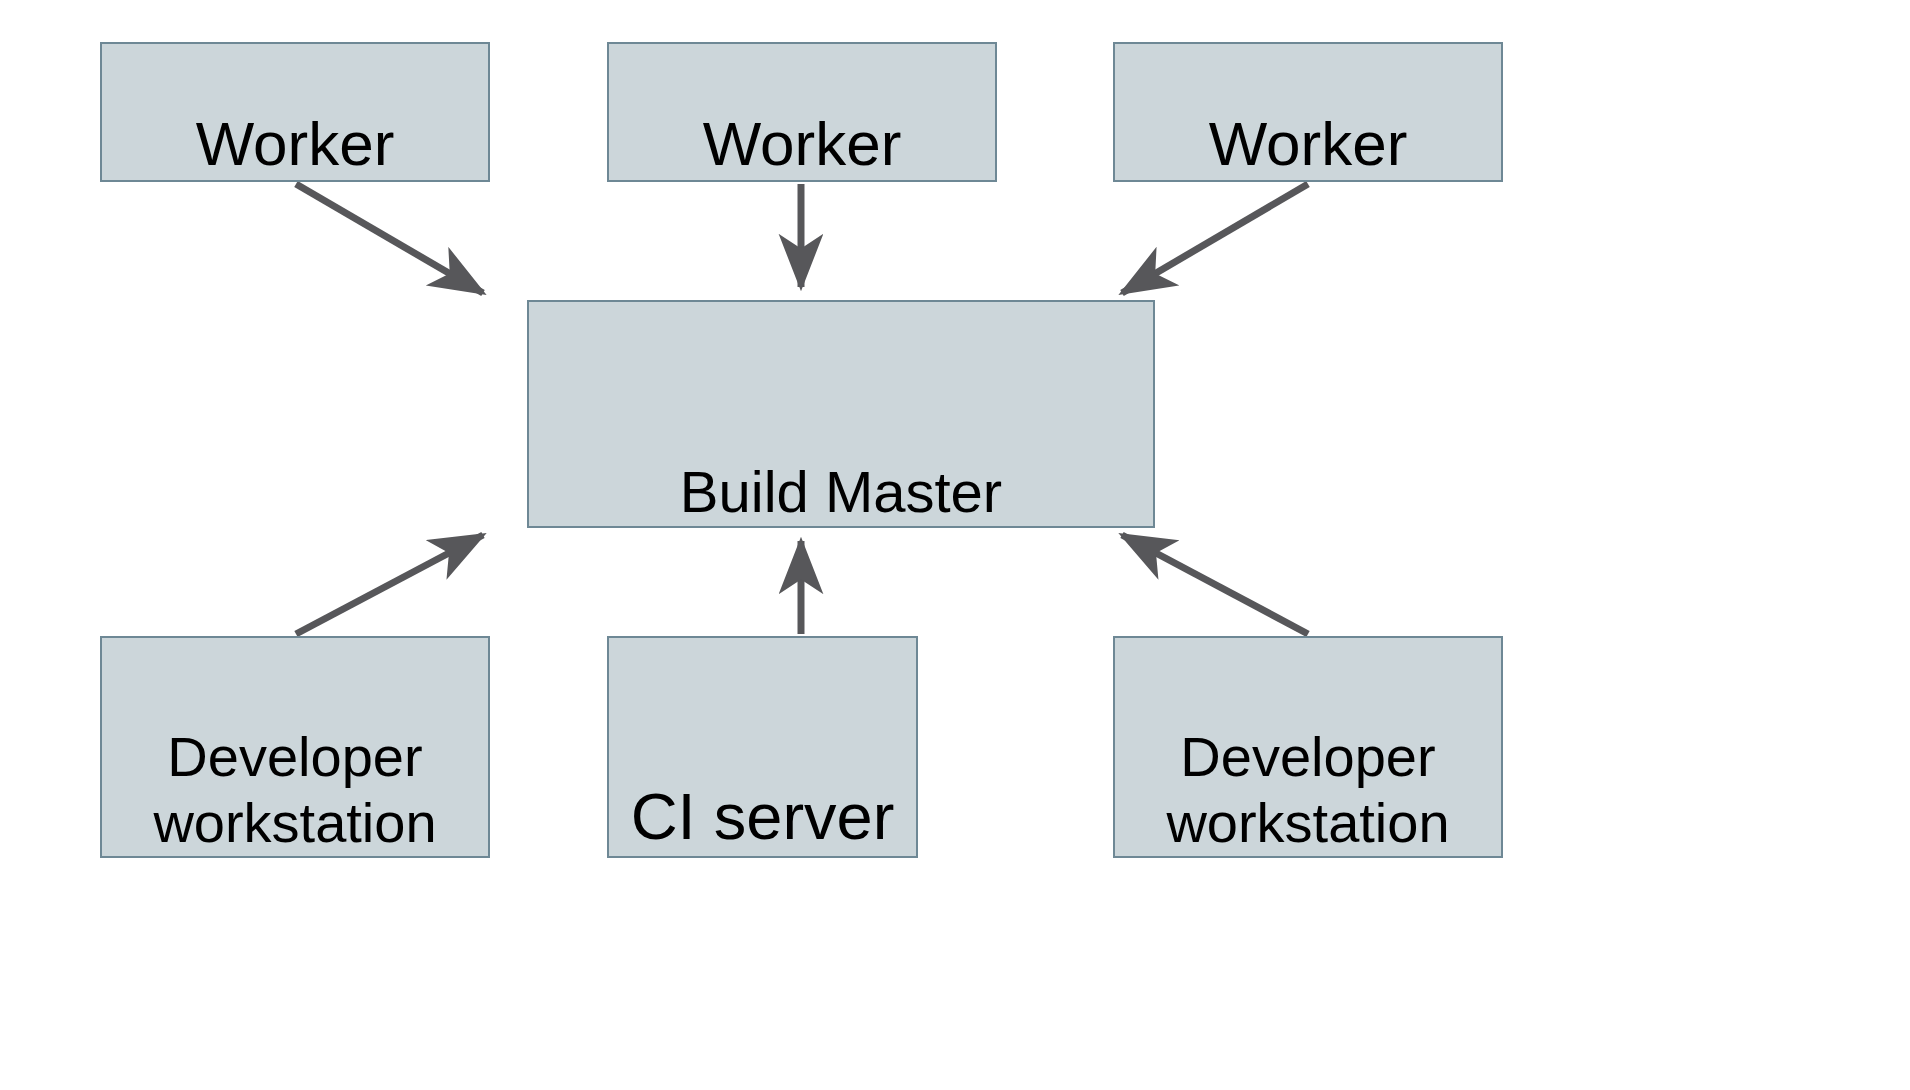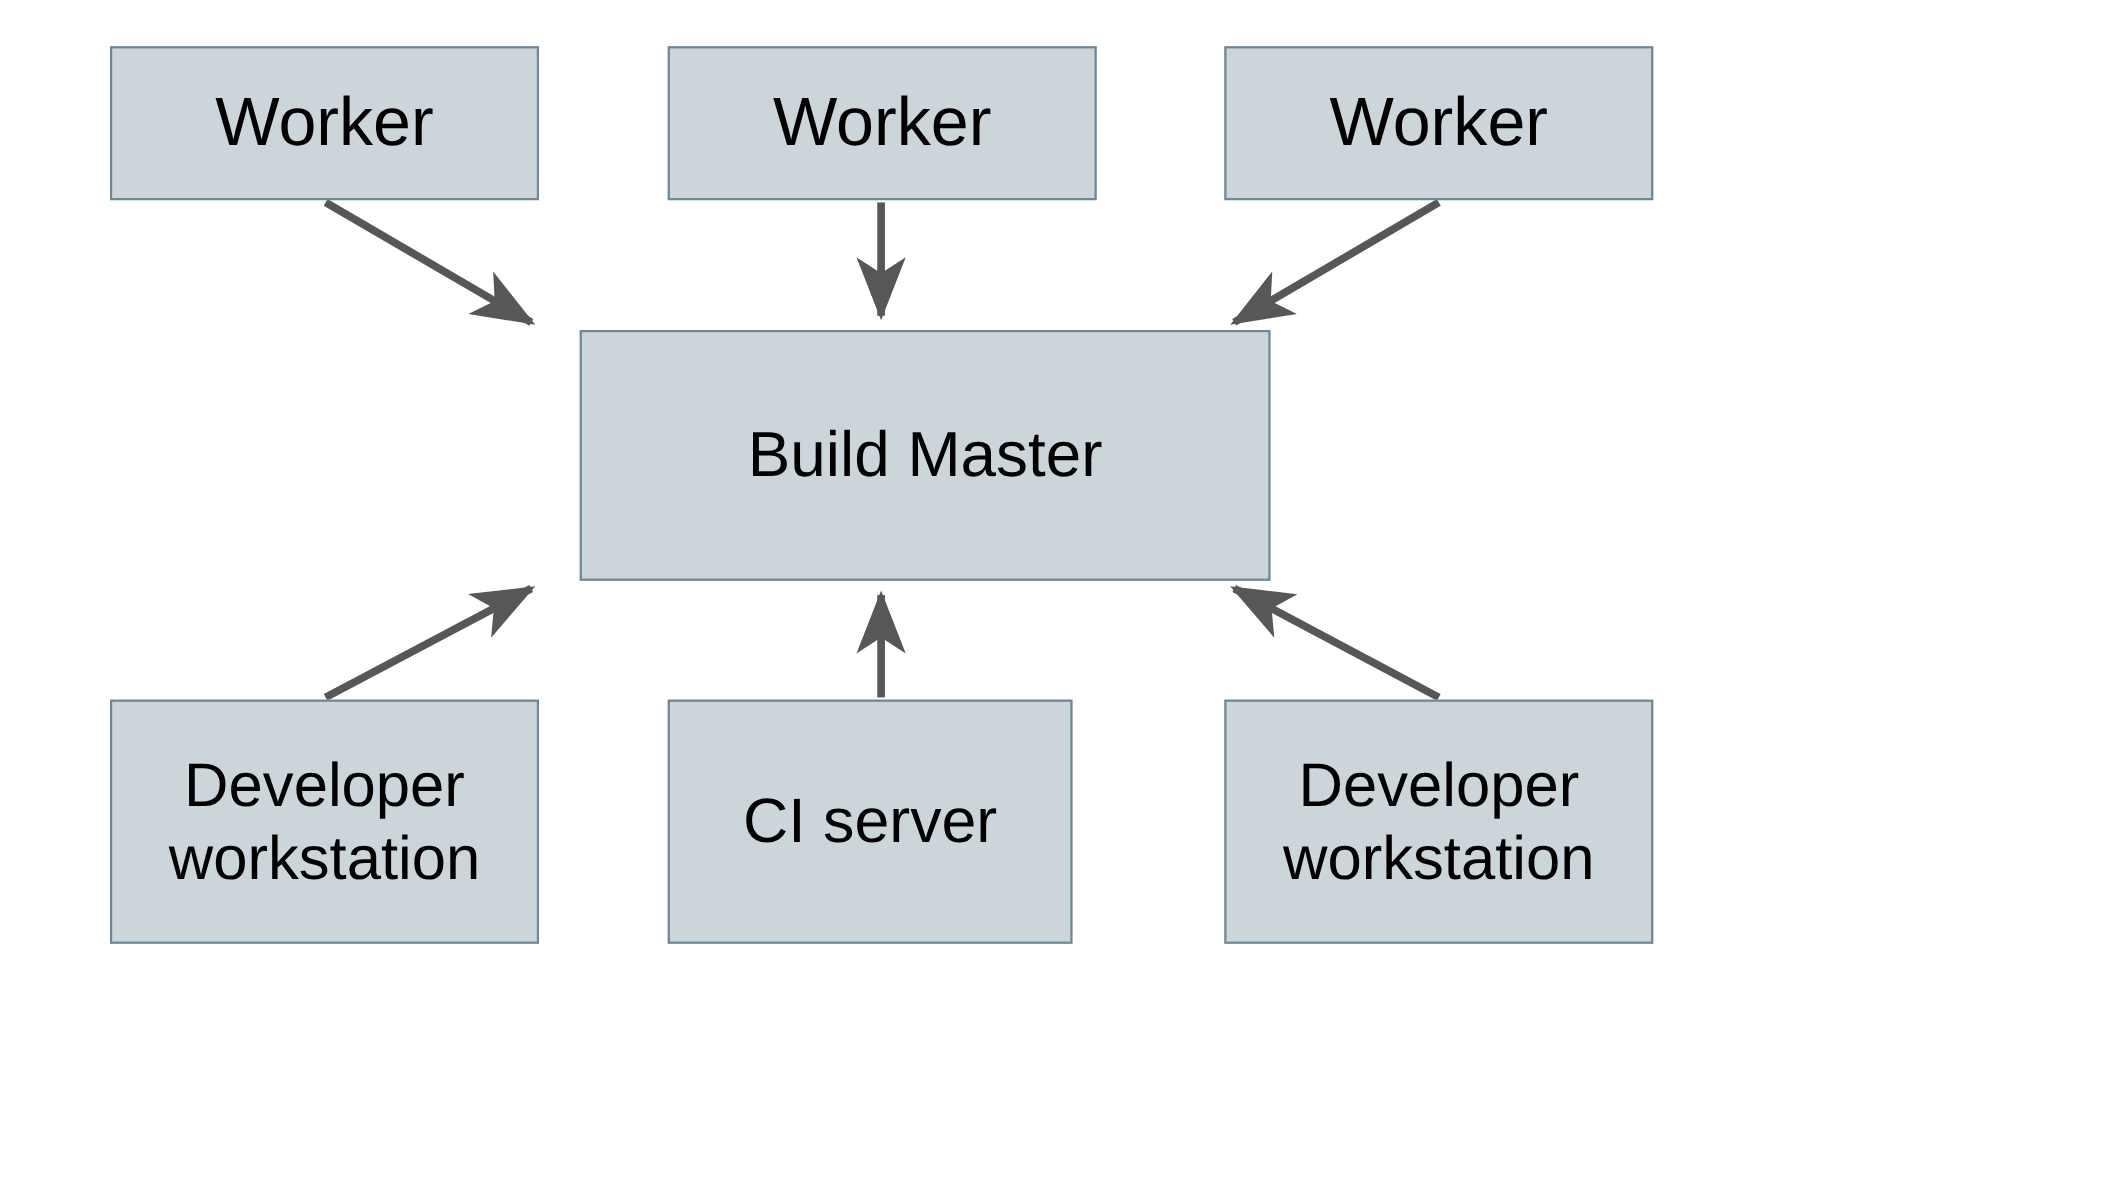--- a/index.html
+++ b/index.html
@@ -24,21 +24,21 @@
     width: 1910px;
     height: 1090px;
     pointer-events: none;
   }
   .node {
     position: absolute;
     box-sizing: border-box;
     background: #ccd6da;
     border: 2px solid #6e8895;
     display: flex;
-    align-items: center;
+    align-items: flex-end;
     justify-content: center;
     text-align: center;
     color: #000000;
     line-height: 1.18;
     white-space: pre-line;
   }
   .node-label {
     display: block;
     width: 100%;
     padding: 0 10px;
@@ -48,21 +48,21 @@
   
   #node-worker-1 { left: 100px;  top: 42px;  width: 390px; height: 140px; font-size: 62px; }
   #node-worker-2 { left: 607px;  top: 42px;  width: 390px; height: 140px; font-size: 62px; }
   #node-worker-3 { left: 1113px; top: 42px;  width: 390px; height: 140px; font-size: 62px; }
 
   
   #node-build-master { left: 487px; top: 300px; width: 628px; height: 228px; font-size: 58px; margin-left: 40px; }
 
   
   #node-dev-left  { left: 100px;  top: 636px; width: 390px; height: 222px; font-size: 56px; }
-  #node-ci-server { left: 607px;  top: 636px; width: 368px; height: 222px; font-size: 57px; }
+  #node-ci-server { left: 607px;  top: 636px; width: 311px; height: 222px; font-size: 65px; }
   #node-dev-right { left: 1113px; top: 636px; width: 390px; height: 222px; font-size: 56px; }
 </style>
 </head>
 <body>
 
 <div id="diagram-root">
 
   <svg id="edge-layer" width="1910" height="1090" viewBox="0 0 1910 1090" xmlns="http://www.w3.org/2000/svg">
     <defs>
       <marker id="arrowhead" markerWidth="9" markerHeight="9" refX="7.6" refY="3.2" orient="auto" markerUnits="strokeWidth">

